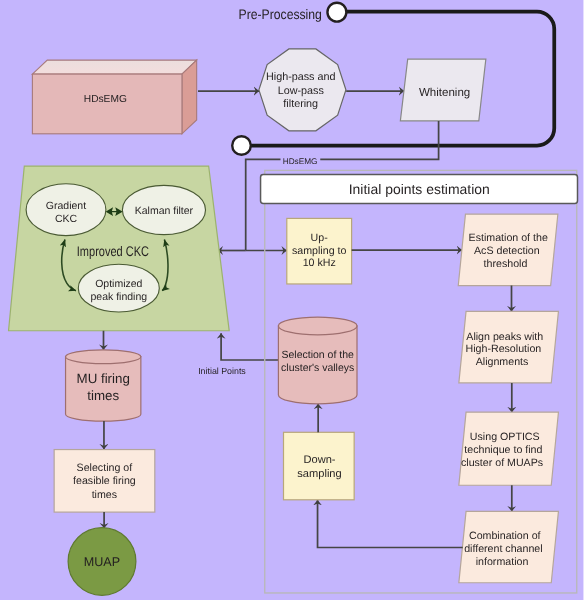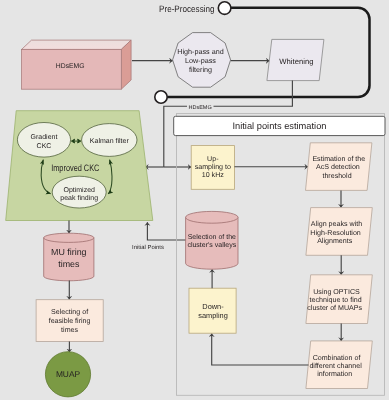--- a/index.html
+++ b/index.html
@@ -1,17 +1,17 @@
 <!DOCTYPE html>
 <html><head>
 <meta charset="utf-8">
 <style>
   html,body{margin:0;padding:0;background:#ffffff;}
   body{width:389px;height:400px;overflow:hidden;font-family:"Liberation Sans",sans-serif;}
-  #stage{position:relative;width:389px;height:400px;background:#e5e5e5;}
+  #stage{position:relative;width:389px;height:400px;background:#c4b5fd;}
   svg{display:block;}
   .lbl{font-family:"Liberation Sans",sans-serif;fill:#231f20;-webkit-font-smoothing:antialiased;text-rendering:geometricPrecision;}
 </style>
 </head>
 <body>
 
 <div id="stage">
 <svg width="389" height="400" viewBox="0 0 389 400" xmlns="http://www.w3.org/2000/svg">
   <defs>
     <marker id="ah" markerWidth="7" markerHeight="7" refX="3.1" refY="2.6" orient="auto">

